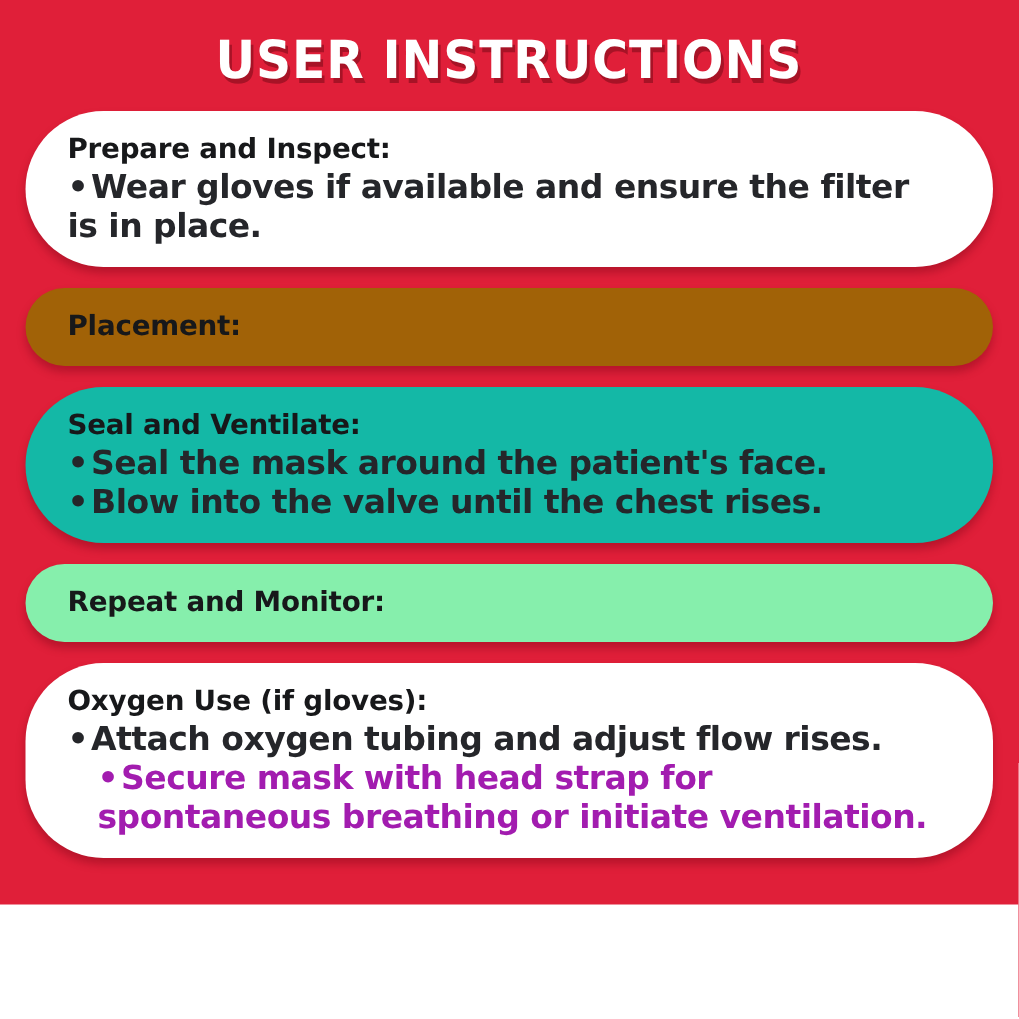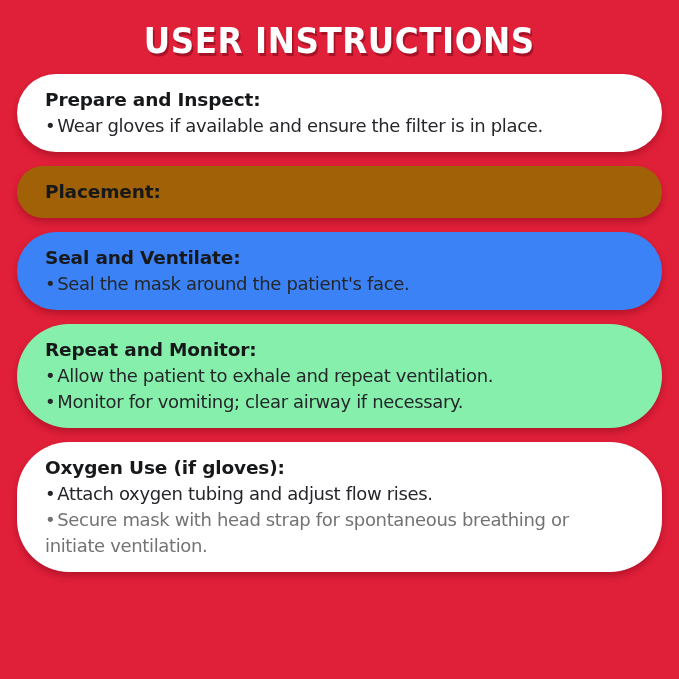--- a/index.html
+++ b/index.html
@@ -8,21 +8,21 @@
   }
   body {
     width: 679px;
     height: 679px;
     overflow: hidden;
     font-family: "Liberation Sans", sans-serif;
   }
   #poster {
     position: relative;
     width: 679px;
-    height: 679px;
+    height: 603px;
     background: #E01F39;
     box-sizing: border-box;
     display: flex;
     flex-direction: column;
     align-items: center;
   }
   #poster-title {
     margin-top: 21px;
     margin-bottom: 0;
     font-family: "DejaVu Sans", sans-serif;
@@ -64,22 +64,22 @@
     color: #17181A;
     letter-spacing: -0.15px;
   }
   .bullet-list {
     list-style: none;
     margin: 0;
     padding: 0;
   }
   .bullet-item {
     font-family: "DejaVu Sans", sans-serif;
-    font-weight: 400;
-    font-size: 18px;
+    font-weight: 700;
+    font-size: 22px;
     line-height: 26px;
     color: #25262A;
     letter-spacing: -0.35px;
     text-indent: 0;
   }
   .bullet-dot {
     display: inline-block;
     margin-right: 2px;
   }
 </style>
@@ -93,35 +93,32 @@
   <ul id="card-list">
       <li class="card" style="background: rgb(255, 255, 255);">
         <div class="card-heading" style="color: rgb(23, 24, 26);">Prepare and Inspect:</div>
         <ul class="bullet-list">
           <li class="bullet-item" style="color: rgb(37, 38, 42);"><span class="bullet-dot">•</span><span>Wear gloves if available and ensure the filter is in place.</span></li>
         </ul>
       </li>
       <li class="card" style="background: #a16207;">
         <div class="card-heading" style="color: rgb(23, 24, 26);">Placement:</div>
       </li>
-      <li class="card" style="background: #3b82f6;">
+      <li class="card" style="background: #14b8a6;">
         <div class="card-heading" style="color: rgb(23, 24, 26);">Seal and Ventilate:</div>
         <ul class="bullet-list">
           <li class="bullet-item" style="color: rgb(37, 38, 42);"><span class="bullet-dot">•</span><span>Seal the mask around the patient's face.</span></li>
+          <li class="bullet-item" style="color: rgb(37, 38, 42);"><span class="bullet-dot">•</span><span>Blow into the valve until the chest rises.</span></li>
         </ul>
       </li>
       <li class="card" style="background: #86efac;">
         <div class="card-heading" style="color: rgb(23, 24, 26);">Repeat and Monitor:</div>
-        <ul class="bullet-list">
-          <li class="bullet-item" style="color: rgb(37, 38, 42);"><span class="bullet-dot">•</span><span>Allow the patient to exhale and repeat ventilation.</span></li>
-          <li class="bullet-item" style="color: rgb(37, 38, 42);"><span class="bullet-dot">•</span><span>Monitor for vomiting; clear airway if necessary.</span></li>
-        </ul>
       </li>
       <li class="card" style="background: rgb(255, 255, 255);">
         <div class="card-heading" style="color: rgb(23, 24, 26);">Oxygen Use (if gloves):</div>
         <ul class="bullet-list">
           <li class="bullet-item" style="color: rgb(37, 38, 42);"><span class="bullet-dot">•</span><span>Attach oxygen tubing and adjust flow rises.</span></li>
-          <li class="bullet-item" style="color: #737373;"><span class="bullet-dot">•</span><span>Secure mask with head strap for spontaneous breathing or initiate ventilation.</span></li>
+          <li class="bullet-item" style="color: #a21caf; margin-left: 20px;"><span class="bullet-dot">•</span><span>Secure mask with head strap for spontaneous breathing or initiate ventilation.</span></li>
         </ul>
       </li>
     </ul>
 
 </div>
 
 </body></html>

